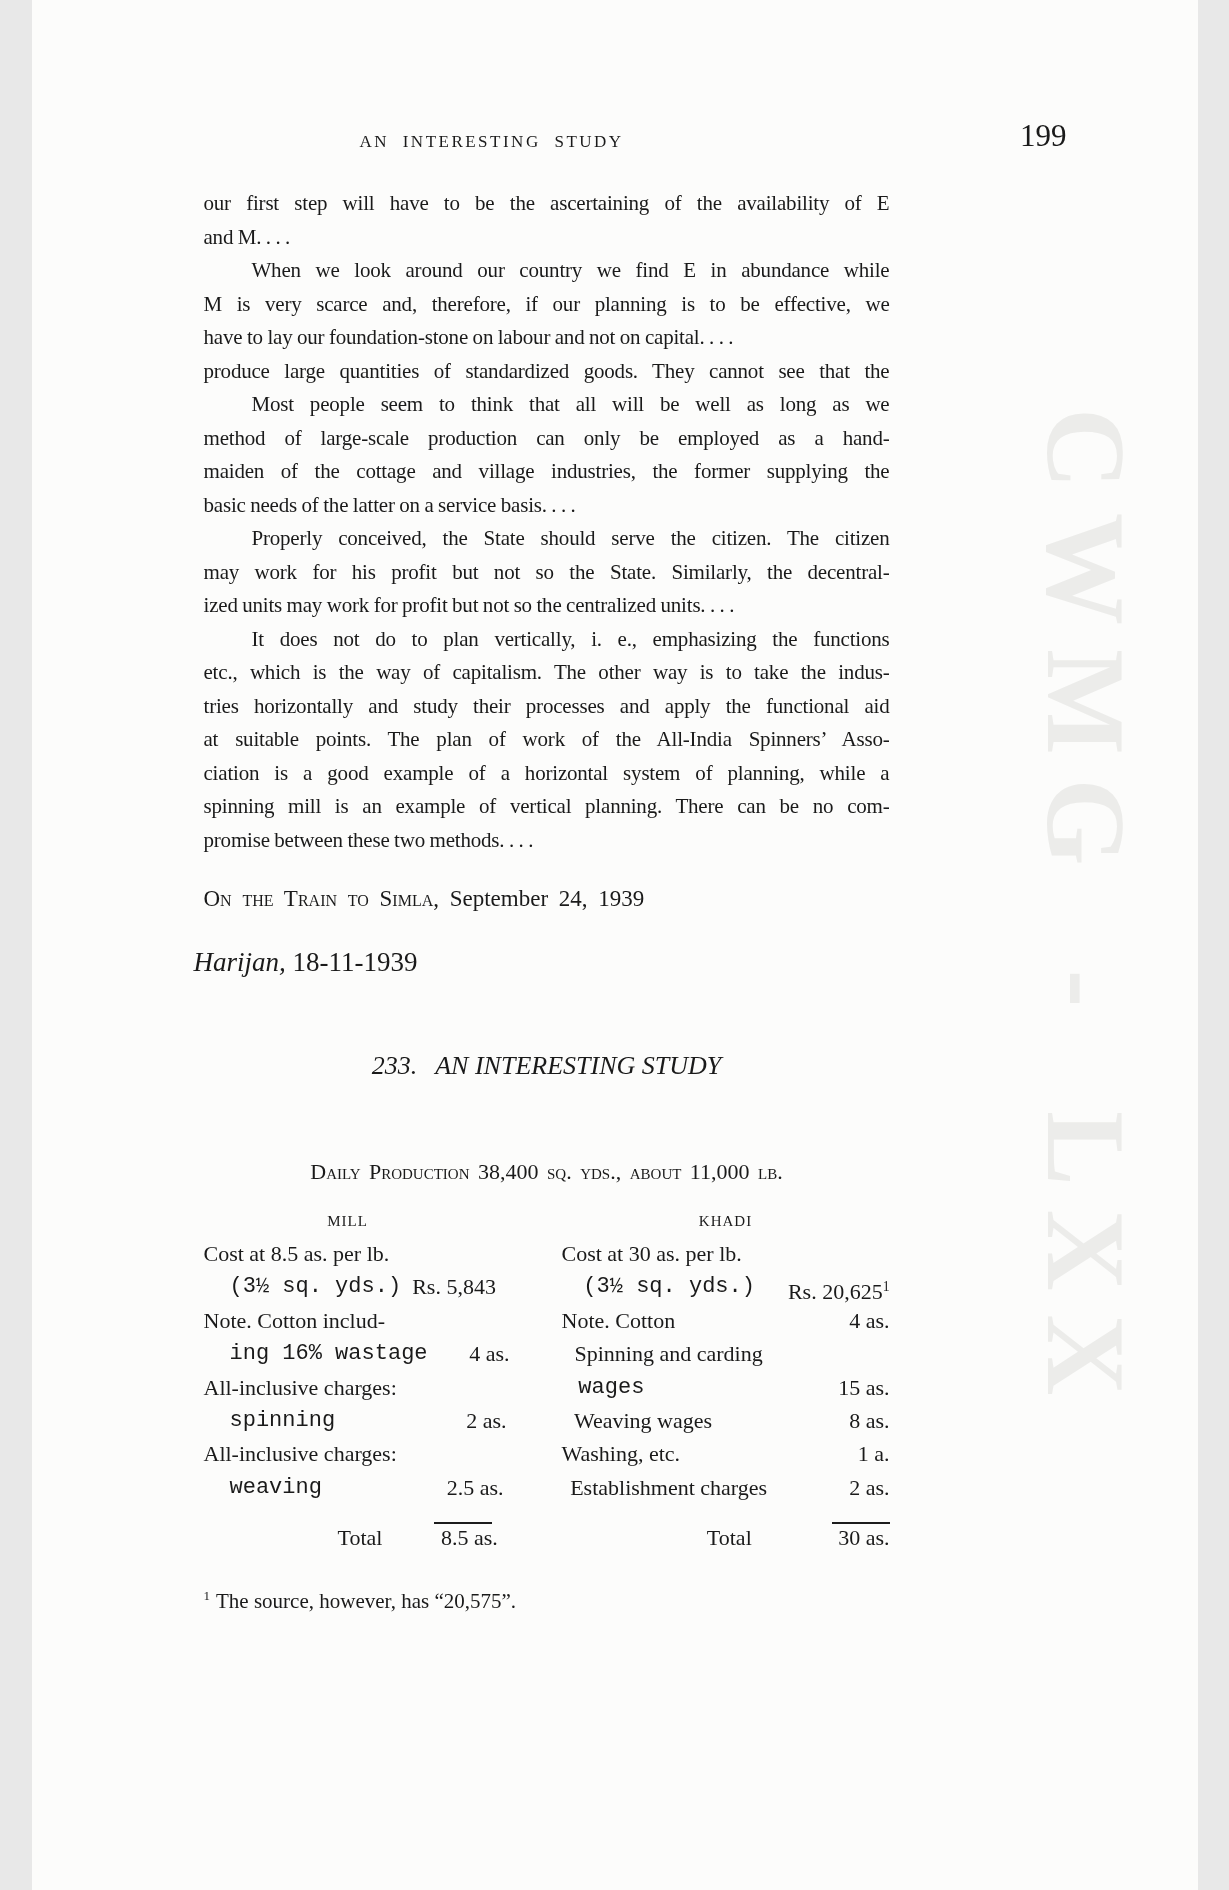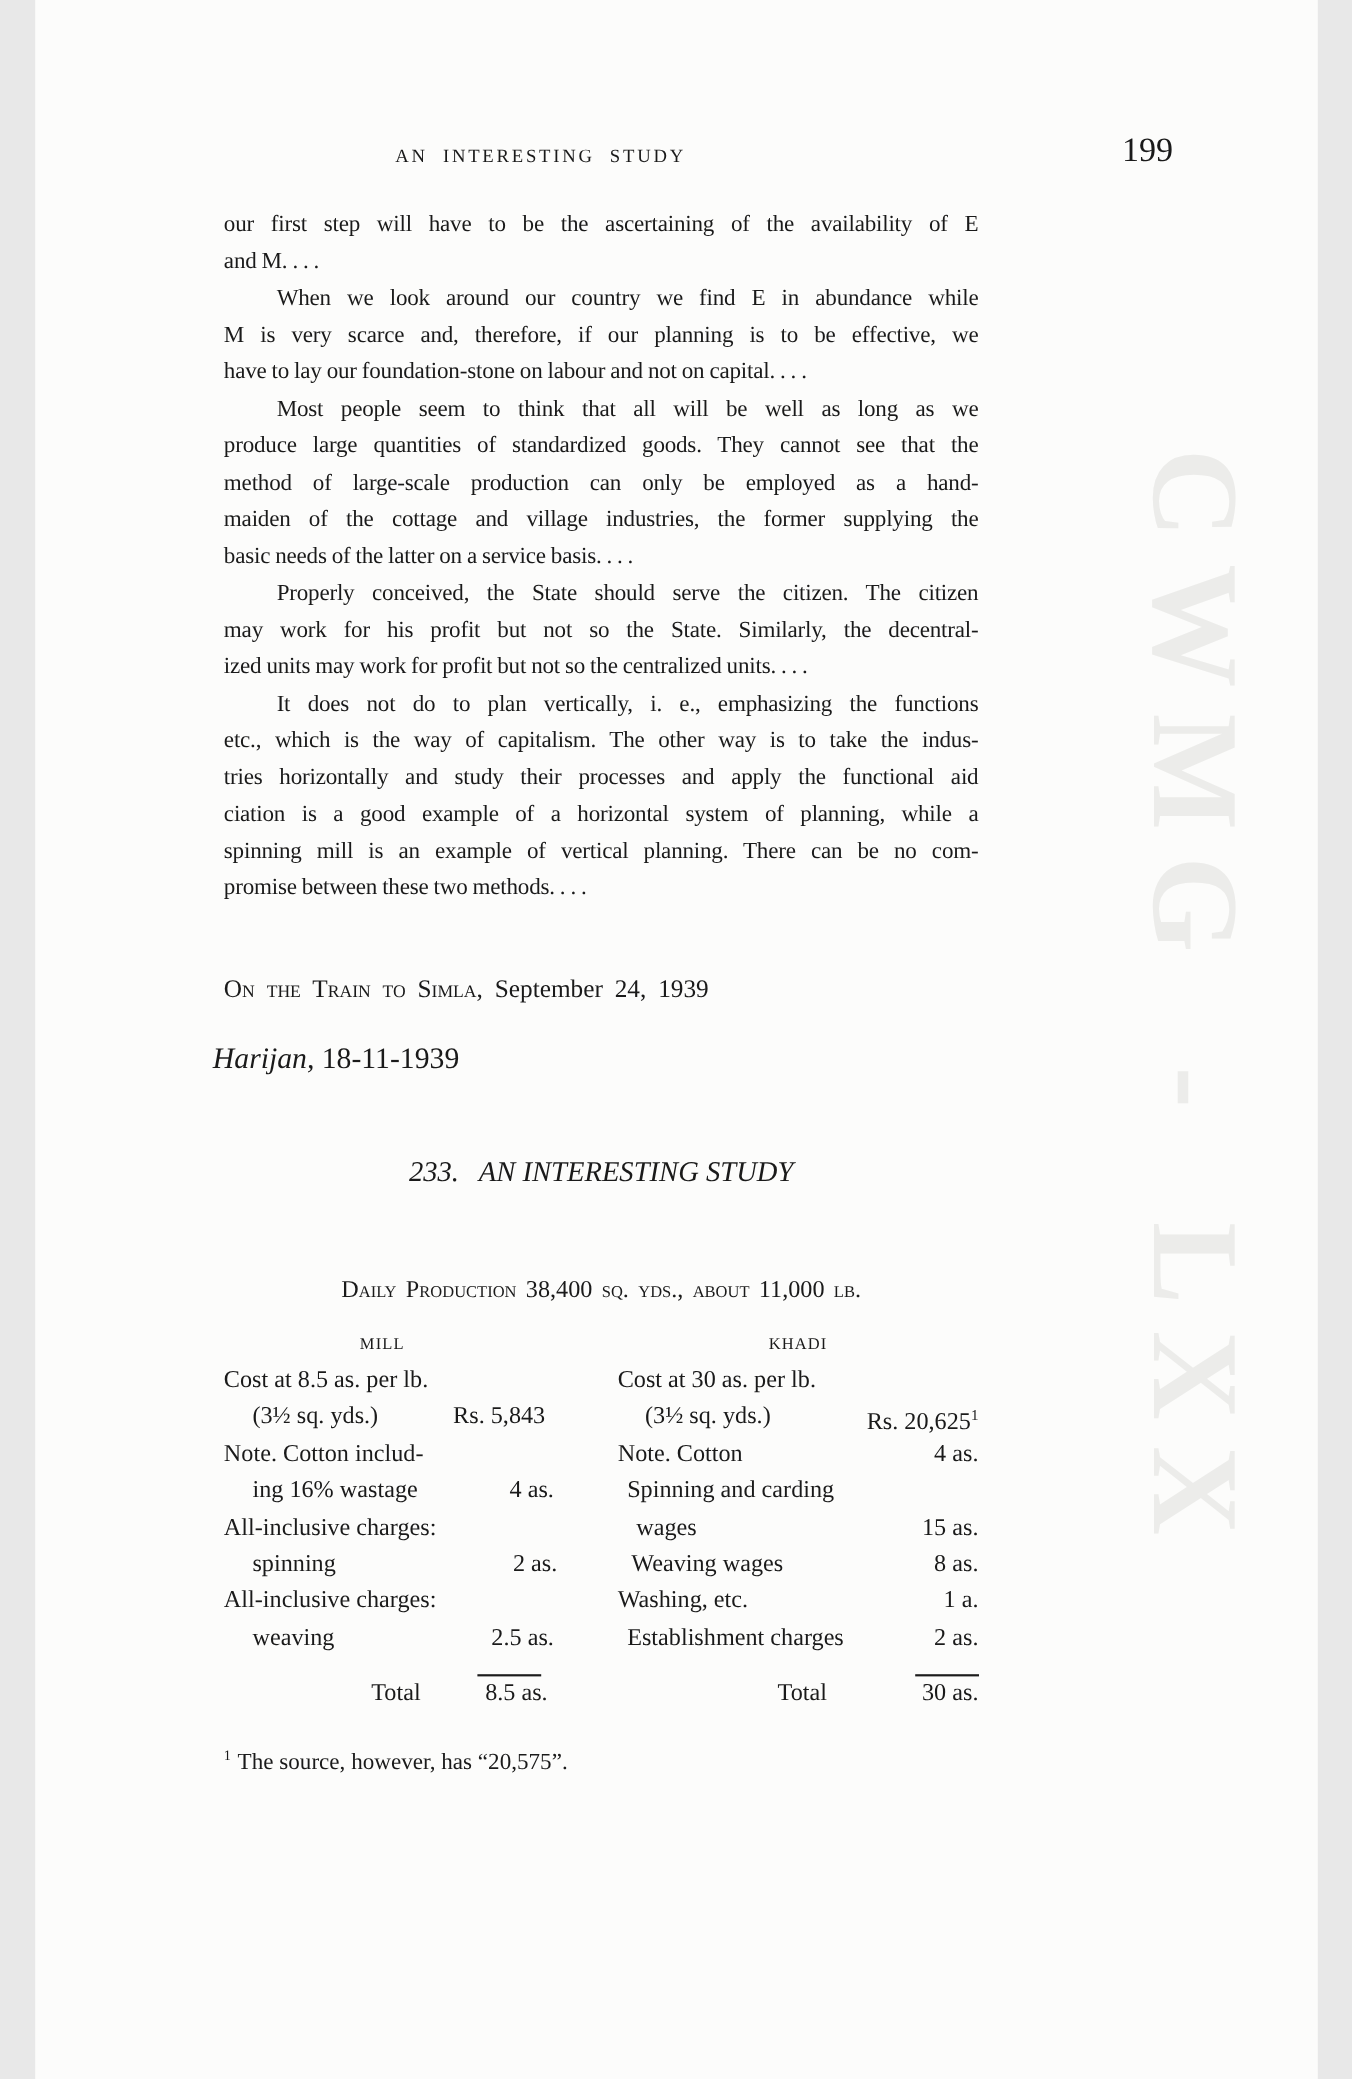--- a/index.html
+++ b/index.html
@@ -63,21 +63,21 @@
   }
   .colhead.mill  { left:172px; width:288px; }
   .colhead.khadi { left:530px; width:328px; }
   .cost-table { position:absolute; left:172px; top:1237px; width:686px; font-size:22px; }
   .trow { display:flex; height:33.4px; line-height:33.4px; }
   .c1 { width:180px; white-space:nowrap; }
   .c2 { width:108px; text-align:right; white-space:nowrap; }
   .cgap { width:70px; }
   .c3 { width:150px; white-space:nowrap; }
   .c4 { width:178px; text-align:right; white-space:nowrap; }
-  .pl24 { padding-left:26px; }
+  .pl24 { padding-left:26px;font-family:Liberation Mono, monospace; }
   .rule-row { height:17px; }
   .rule { display:inline-block; width:58px; border-top:2px solid #1c1c1c; vertical-align:middle; }
   .total-row .c1 { padding-left:134px; }
   .total-row .c3 { padding-left:170px; }
   .sup { font-size:62%; vertical-align:super; }
   .footnote { position:absolute; left:172px; top:1588px; font-size:21px; white-space:nowrap; }
   .footnote .sup { margin-right:6px; }
 </style>
 </head>
 <body>
@@ -88,31 +88,32 @@
 
   <div class="running-head">AN INTERESTING STUDY</div>
   <div class="page-number">199</div>
 
   <div class="body-block">
     <div class="bl">our first step will have to be the ascertaining of the availability of E</div>
     <div class="bl last">and M. . . .</div>
     <div class="bl ind">When we look around our country we find E in abundance while</div>
     <div class="bl">M is very scarce and, therefore, if our planning is to be effective, we</div>
     <div class="bl last">have to lay our foundation-stone on labour and not on capital. . . .</div>
+    <div class="bl">produce large quantities of standardized goods. They cannot see that the</div>
     <div class="bl ind">Most people seem to think that all will be well as long as we</div>
-    <div class="bl">produce large quantities of standardized goods. They cannot see that the</div>
     <div class="bl">method of large-scale production can only be employed as a hand-</div>
     <div class="bl">maiden of the cottage and village industries, the former supplying the</div>
     <div class="bl last">basic needs of the latter on a service basis. . . .</div>
     <div class="bl ind">Properly conceived, the State should serve the citizen. The citizen</div>
     <div class="bl">may work for his profit but not so the State. Similarly, the decentral-</div>
     <div class="bl last">ized units may work for profit but not so the centralized units. . . .</div>
     <div class="bl ind">It does not do to plan vertically, i. e., emphasizing the functions</div>
     <div class="bl">etc., which is the way of capitalism. The other way is to take the indus-</div>
     <div class="bl">tries horizontally and study their processes and apply the functional aid</div>
+    <div class="bl">at suitable points. The plan of work of the All-India Spinners’ Asso-</div>
     <div class="bl">ciation is a good example of a horizontal system of planning, while a</div>
     <div class="bl">spinning mill is an example of vertical planning. There can be no com-</div>
     <div class="bl last">promise between these two methods. . . .</div>
   </div>
 
   <div class="dateline">
     <span class="sc">On the Train to Simla,</span>
     <span>September 24, 1939</span>
   </div>
 

